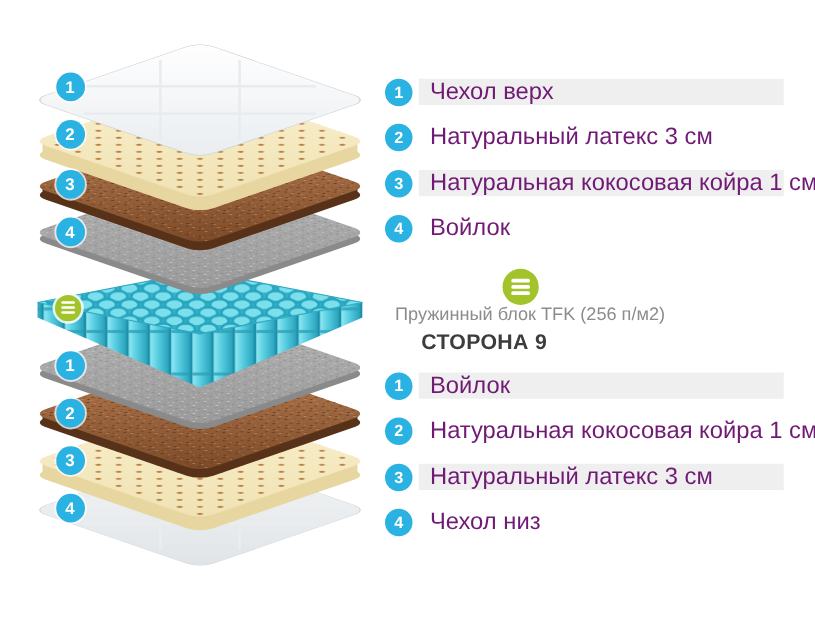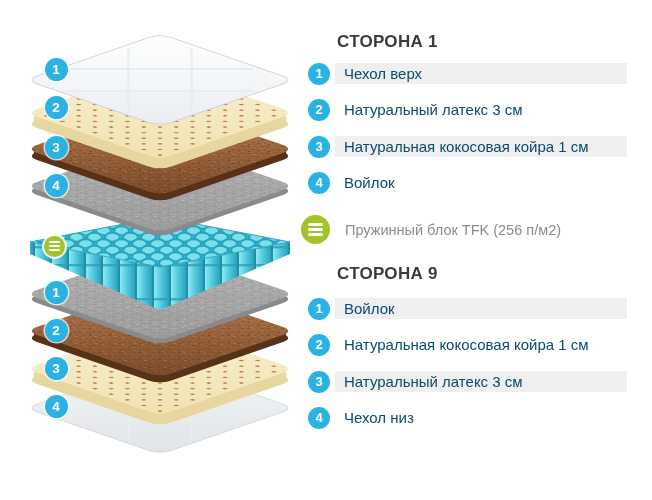--- a/index.html
+++ b/index.html
@@ -26,28 +26,28 @@
 
   
   .rtitle{
     position:absolute;left:337px;margin:0;
     font-size:17px;line-height:19px;font-weight:bold;color:#3c3c3c;letter-spacing:.3px;
     white-space:nowrap;
   }
   .rrow{position:absolute;left:335px;width:292px;height:21px;}
   .rrow.shaded{background:#efefef;}
   .rrow .rlabel{
-    display:block;padding-left:9px;font-size:15px;line-height:21px;color:#0c4a6e;white-space:nowrap;
+    display:block;padding-left:9px;font-size:19px;line-height:21px;color:#701a75;white-space:nowrap;
   }
   .rbadge{
     position:absolute;left:-27px;top:-0.5px;width:22px;height:22px;border-radius:50%;
     background:#29b2e2;color:#fff;font-size:13px;font-weight:bold;
     display:flex;align-items:center;justify-content:center;
   }
-  .spring-row{position:absolute;left:301px;top:215px;height:29px;display:flex;align-items:center;}
+  .spring-row{position:absolute;left:301px;top:215px;height:29px;display:flex;align-items:center;flex-direction:column;}
   .gicon{
     width:29px;height:29px;border-radius:50%;background:#a2c32a;flex:0 0 auto;
     display:flex;flex-direction:column;align-items:center;justify-content:center;gap:2.2px;
   }
   .gicon i{display:block;width:15px;height:3.2px;border-radius:2.5px;background:#fff;}
   .spring-row .rlabel{margin-left:15px;font-size:14.5px;color:#8c8c8c;white-space:nowrap;}
 </style>
 </head>
 <body>
 
@@ -204,21 +204,20 @@
     <i></i>
     <i></i>
     <i></i>
   </div>
 
   <div class="dbadge" style="left:44.5px;top:280.5px">1</div>
   <div class="dbadge" style="left:44.5px;top:318.5px">2</div>
   <div class="dbadge" style="left:44.5px;top:356.5px">3</div>
   <div class="dbadge" style="left:44.5px;top:394.5px">4</div>
 
-  <h2 class="rtitle" style="top:32px">СТОРОНА 1</h2>
 
   <div class="rrow shaded" style="top:63px">
     <span class="rbadge">1</span>
     <span class="rlabel">Чехол верх</span>
   </div>
   <div class="rrow" style="top:99px">
     <span class="rbadge">2</span>
     <span class="rlabel">Натуральный латекс 3 см</span>
   </div>
   <div class="rrow shaded" style="top:136px">

